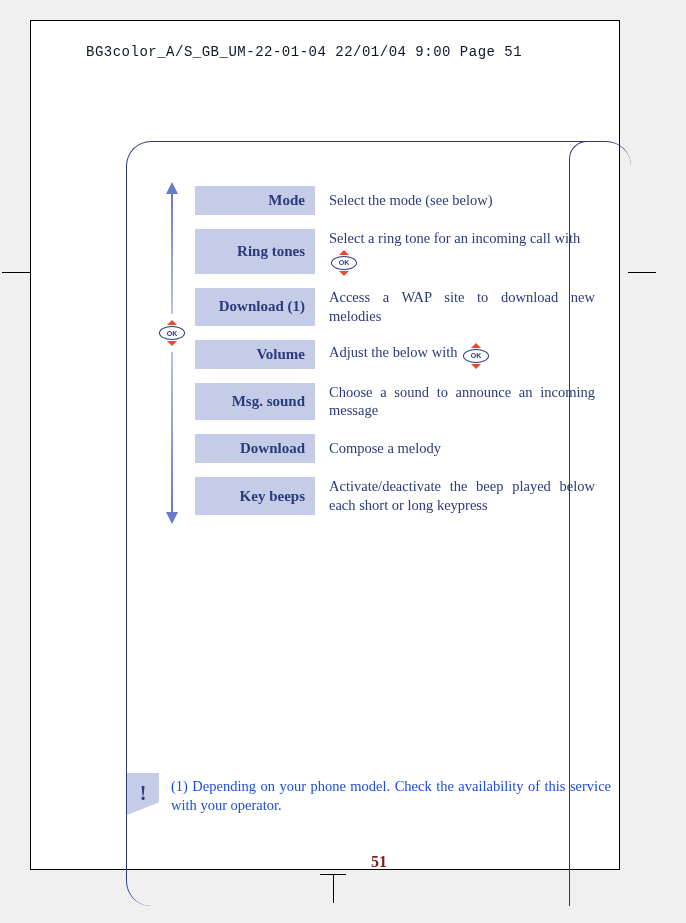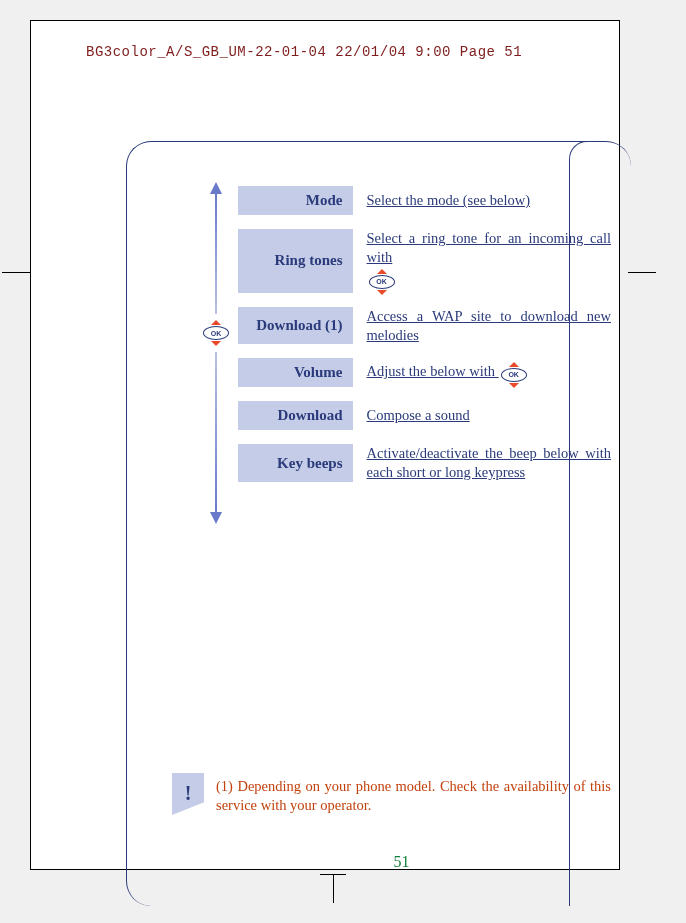--- a/index.html
+++ b/index.html
@@ -18,34 +18,33 @@
       height: 850px;
       border: 1px solid #000;
       background: #fff;
     }
     .header-text {
       position: absolute;
       top: 23px;
       left: 55px;
       font-family: 'Courier New', monospace;
       font-size: 14px;
-      color: #7f1d1d;
+      color: #0f172a;
       letter-spacing: 0.5px;
     }
     .content-frame {
       position: absolute;
       top: 120px;
       left: 95px;
       width: 505px;
       height: 765px;
       border: 1.5px solid #2a3a7a;
       border-radius: 25px;
       border-bottom: none;
       border-right: none;
-      padding-left: 45px;
     }
     .content-inner {
       position: relative;
       width: 100%;
       height: 100%;
       padding: 30px 20px 20px 30px;
     }
     .menu-area {
       display: flex;
       align-items: flex-start;
@@ -140,21 +139,20 @@
     }
     .menu-desc {
       display: table-cell;
       color: #2a3a7a;
       font-size: 14.5px;
       padding-left: 14px;
       vertical-align: middle;
       line-height: 1.3;
       width: 280px;
       text-align: justify;
-      text-decoration: underline;
     }
     .footnote-box {
       position: absolute;
       bottom: 90px;
       left: 0;
       width: 100%;
       display: flex;
       align-items: flex-start;
     }
     .footnote-marker {
@@ -163,35 +161,35 @@
       color: #2a3a7a;
       font-weight: bold;
       font-size: 20px;
       text-align: center;
       padding: 10px 0 4px 0;
       clip-path: polygon(0 0, 100% 0, 100% 70%, 0 100%);
       height: 42px;
       line-height: 1;
     }
     .footnote-text {
-      color: #c2410c;
+      color: #1d4ed8;
       font-size: 14.5px;
       padding: 4px 20px 0 12px;
       line-height: 1.35;
       text-align: justify;
       flex: 1;
     }
     .page-num {
       position: absolute;
       bottom: 35px;
       left: 0;
       width: 100%;
       text-align: center;
-      font-weight: normal;
-      color: #15803d;
+      font-weight: bold;
+      color: #7f1d1d;
       font-size: 16px;
     }
     .crop-mark {
       position: absolute;
       background: #000;
     }
     .crop-h { height: 1px; width: 28px; }
     .crop-v { width: 1px; height: 28px; }
     .partial-frame {
       position: absolute;
@@ -251,26 +249,30 @@
             <div class="menu-desc">
               <span>Adjust the below with</span>
               <span class="ok-badge ok-inline">
                 <span class="ok-tri-up"></span>
                 <span class="ok-oval">OK</span>
                 <span class="ok-tri-down"></span>
               </span>
             </div>
           </div>
           <div class="menu-row">
+            <div class="menu-label">Msg. sound</div>
+            <div class="menu-desc">Choose a sound to announce an incoming message</div>
+          </div>
+          <div class="menu-row">
             <div class="menu-label">Download</div>
-            <div class="menu-desc">Compose a sound</div>
+            <div class="menu-desc">Compose a melody</div>
           </div>
           <div class="menu-row">
             <div class="menu-label">Key beeps</div>
-            <div class="menu-desc">Activate/deactivate the beep below with each short or long keypress</div>
+            <div class="menu-desc">Activate/deactivate the beep played below each short or long keypress</div>
           </div>
         </div>
       </div>
 
       <div class="footnote-box">
         <div class="footnote-marker">!</div>
         <div class="footnote-text">(1) Depending on your phone model. Check the availability of this service with your operator.</div>
       </div>
 
       <div class="page-num">51</div>

